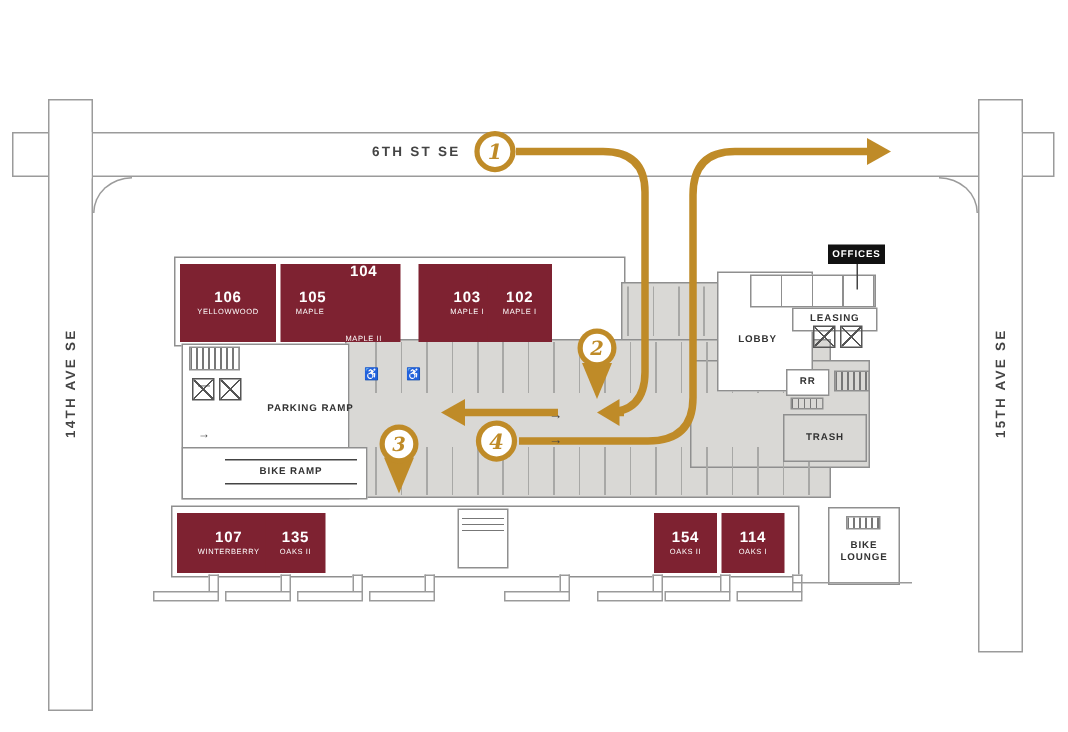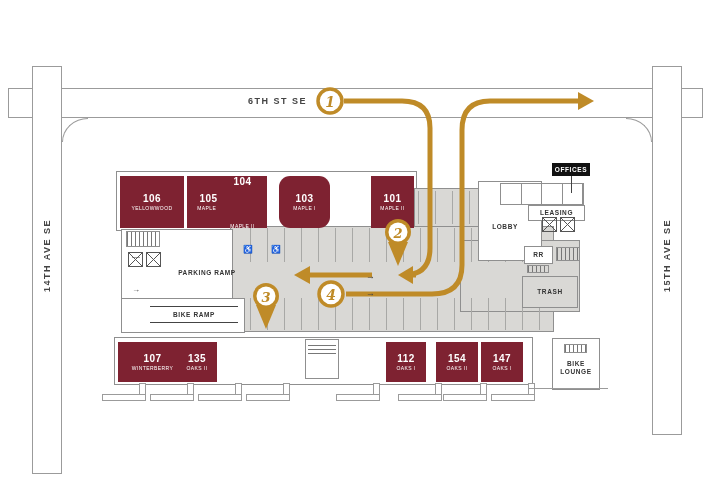--- a/index.html
+++ b/index.html
@@ -109,47 +109,43 @@
     <div class="nm">YELLOWWOOD</div>
   </div>
   <div class="unit" style="left:187px;top:176px;width:43px;height:52px;">
     <div class="num">105</div>
     <div class="nm">MAPLE I</div>
   </div>
   <div class="unit" style="left:218px;top:176px;width:49px;height:52px;gap:35px;">
     <div class="num">104</div>
     <div class="nm">MAPLE II</div>
   </div>
-  <div class="unit" style="left:279px;top:176px;width:51px;height:52px;border-radius:11px;">
+  <div class="unit" style="left:279px;top:176px;width:65px;height:52px;">
     <div class="num">103</div>
     <div class="nm">MAPLE I</div>
   </div>
-  <div class="unit" style="left:371px;top:176px;width:43px;height:52px;">
-    <div class="num">101</div>
-    <div class="nm">MAPLE II</div>
+  <div class="unit" style="left:325px;top:176px;width:43px;height:52px;">
+    <div class="num">102</div>
+    <div class="nm">MAPLE I</div>
   </div>
 
   <div class="unit" style="left:118px;top:342px;width:69px;height:40px;">
     <div class="num">107</div>
     <div class="nm">WINTERBERRY</div>
   </div>
   <div class="unit" style="left:177px;top:342px;width:40px;height:40px;">
     <div class="num">135</div>
     <div class="nm">OAKS II</div>
   </div>
-  <div class="unit" style="left:386px;top:342px;width:40px;height:40px;">
-    <div class="num">112</div>
-    <div class="nm">OAKS I</div>
-  </div>
   <div class="unit" style="left:436px;top:342px;width:42px;height:40px;">
     <div class="num">154</div>
     <div class="nm">OAKS II</div>
   </div>
   <div class="unit" style="left:481px;top:342px;width:42px;height:40px;">
-    <div class="num">147</div>
+    <div class="num">114</div>
     <div class="nm">OAKS I</div>
   </div>
 
   <div id="walkways">
       <div class="walk" style="left: 139px; top: 383px; width: 7px; height: 12px; border-bottom: none;"></div>
       <div class="walk" style="left: 102px; top: 394px; width: 44px; height: 7px;"></div>
       <div class="walk" style="left: 187px; top: 383px; width: 7px; height: 12px; border-bottom: none;"></div>
       <div class="walk" style="left: 150px; top: 394px; width: 44px; height: 7px;"></div>
       <div class="walk" style="left: 235px; top: 383px; width: 7px; height: 12px; border-bottom: none;"></div>
       <div class="walk" style="left: 198px; top: 394px; width: 44px; height: 7px;"></div>

